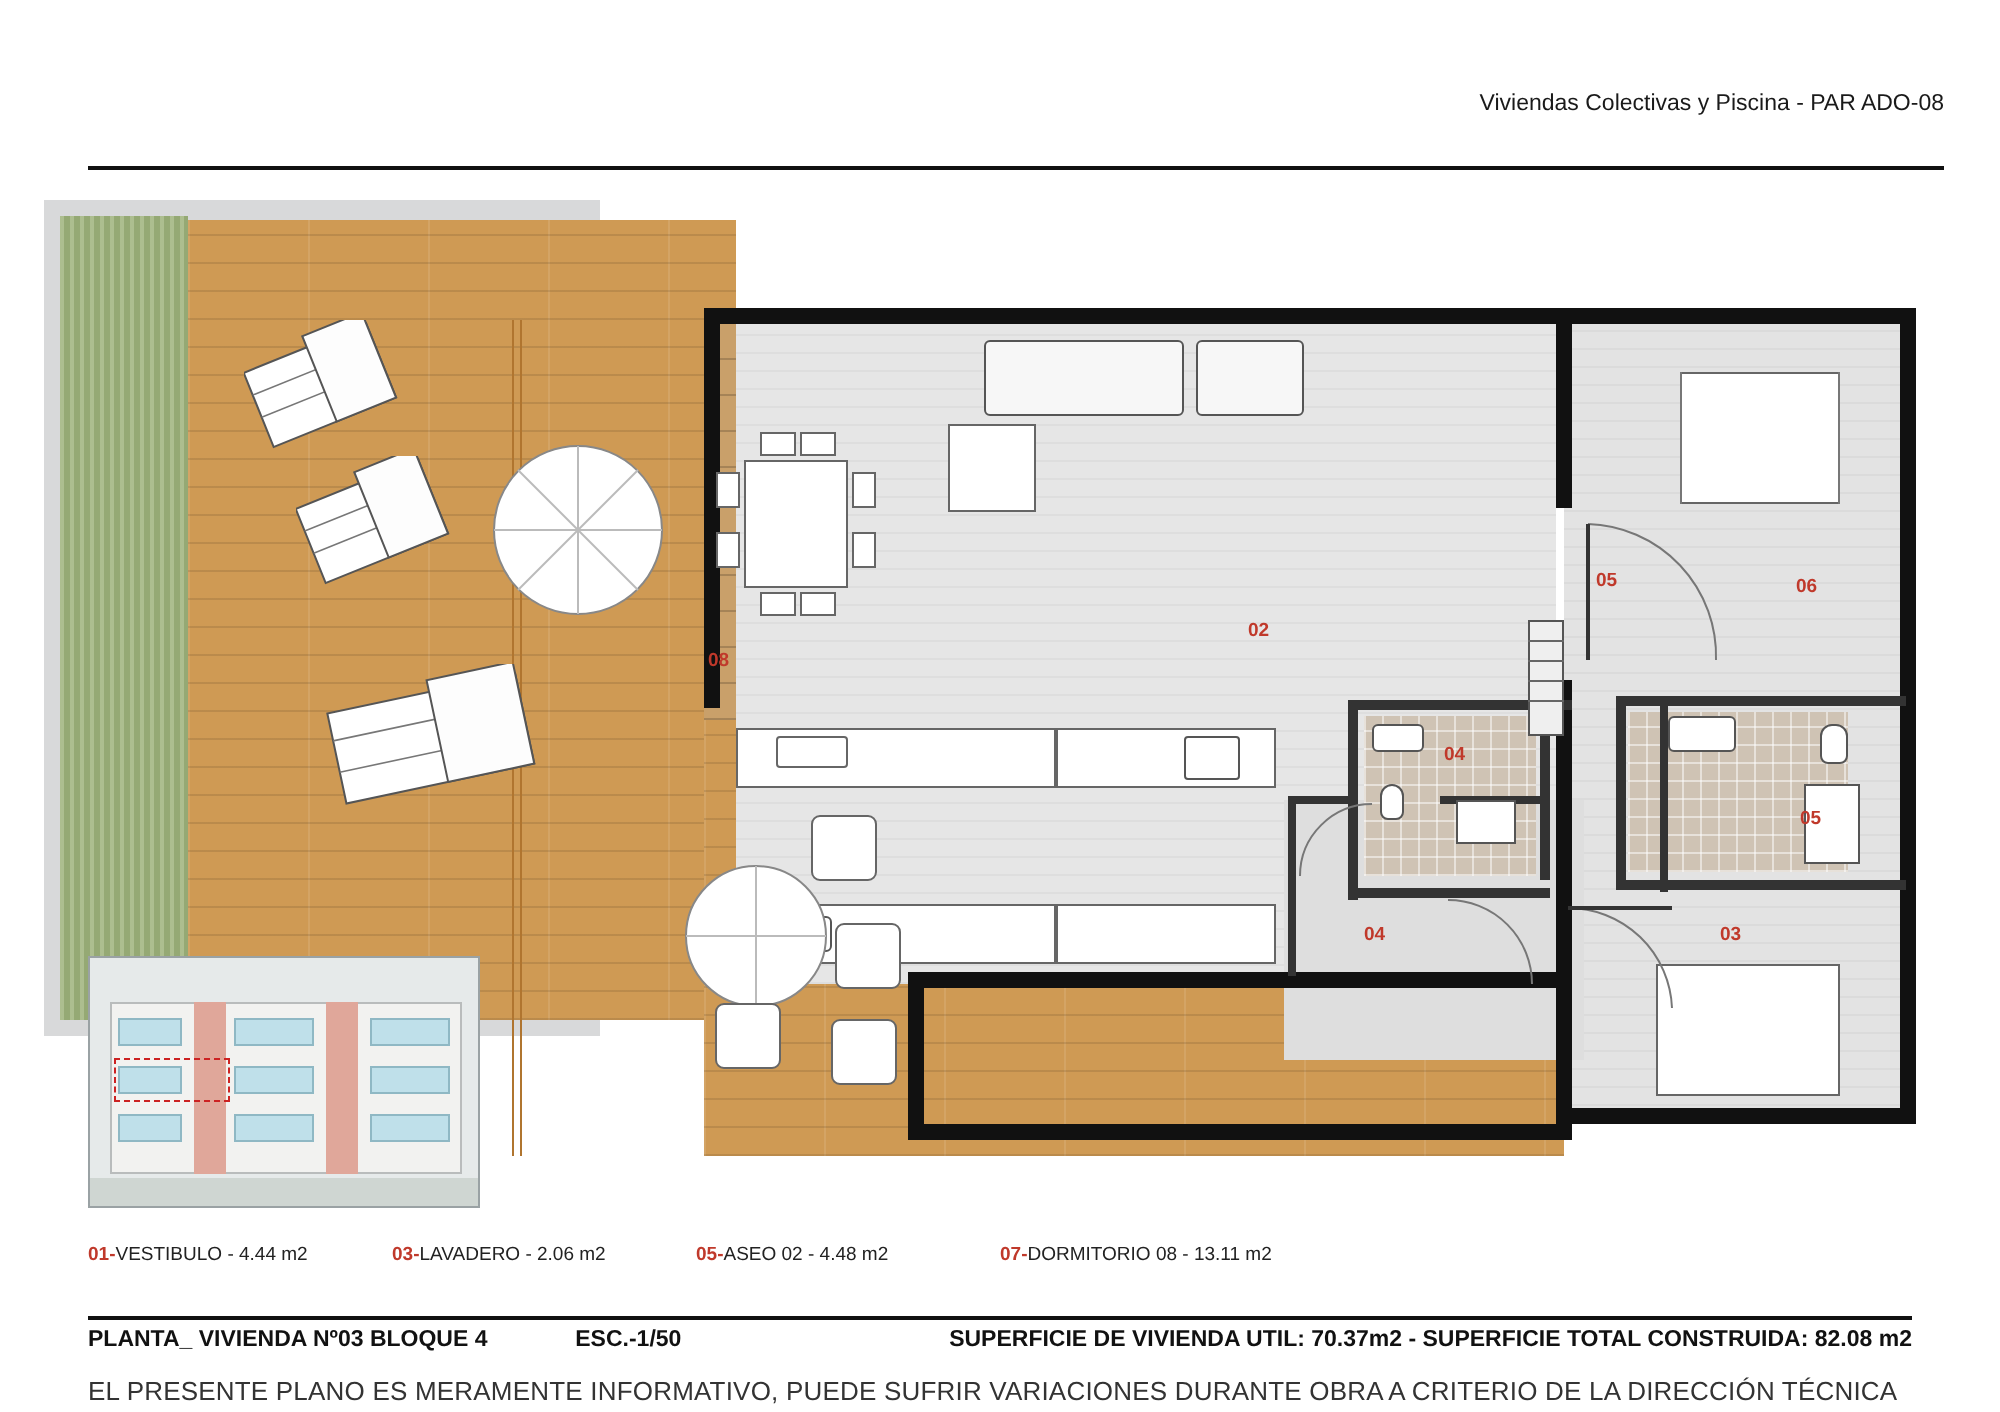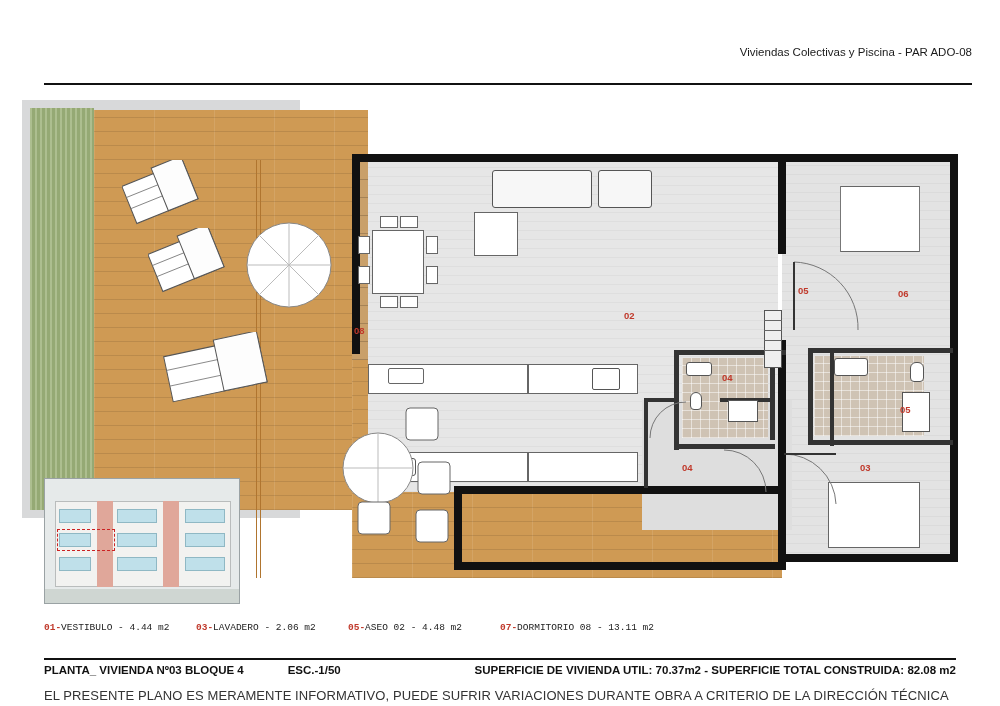--- a/index.html
+++ b/index.html
@@ -135,21 +135,20 @@
   .thumb .ground { position:absolute; left:0; right:0; bottom:0; height:14px; background:#cfd6d2; }
   .thumb .hl { position:absolute; border:1px dashed #cc2222; }
 
   
   .legend {
     position: absolute;
     left: 44px; top: 622px;
     width: 912px;
     font-size: 9.5px;
     color: #222;
-    font-family: Liberation Mono, monospace;
   }
   .legend .row { display: flex; gap: 0; margin-bottom: 3px; }
   .legend .cell { width: 152px; white-space: nowrap; }
   .legend .code { color: #c0392b; font-weight: bold; }
 
   
   .rule-bot {
     position: absolute;
     left: 44px; right: 44px;
     top: 658px;

